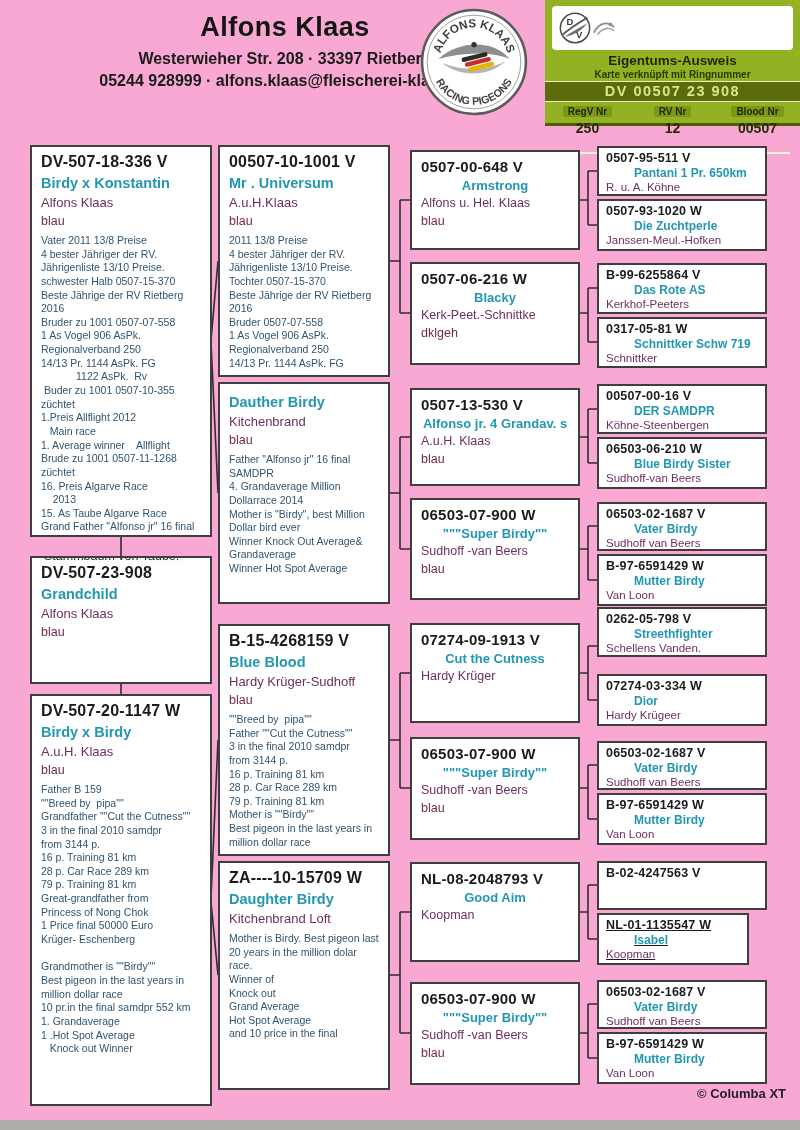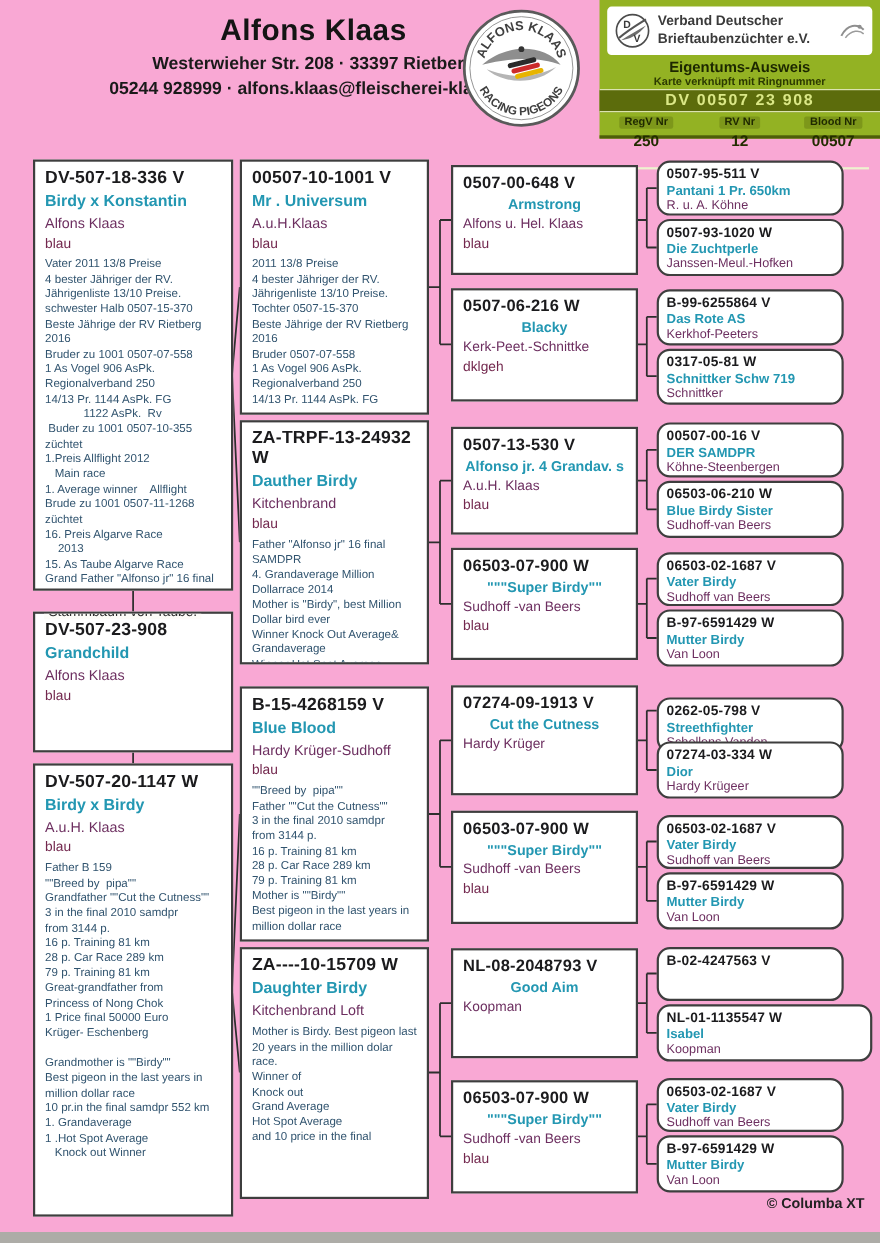--- a/index.html
+++ b/index.html
@@ -38,23 +38,23 @@
   .pbox{position:absolute;background:#fff;border:2px solid #3e3e3e;box-sizing:border-box;
         padding:6px 9px;overflow:hidden;}
   .ring{font-weight:bold;font-size:16px;color:#1b1b1d;letter-spacing:.2px;}
   .pname{font-weight:bold;font-size:14.5px;color:#2397b2;margin-top:4px;}
   .breeder{font-size:13px;color:#6d2f60;margin-top:4px;}
   .pcolor{font-size:12.5px;color:#73284e;margin-top:4px;}
   .pbody{font-size:10.5px;color:#31546f;margin-top:6px;line-height:1.3;white-space:pre-line;}
   .c3 .ring{font-size:15px;}
   .c3 .pname{font-size:13px;margin-top:3px;text-align:center;}
   .c3 .breeder{font-size:12.5px;margin-top:3px;}
-  .c4{padding:3px 7px;border-radius:12px;}
+  .c4{padding:3px 7px;}
   .c4 .ring{font-size:12.5px;}
-  .c4 .pname{font-size:12px;margin-top:1px;}
+  .c4 .pname{font-size:12px;margin-top:1px;margin-left:28px;}
   .c4 .breeder{font-size:11.5px;margin-top:1px;}
   .box-label{position:absolute;top:-9px;left:8px;background:#fdfcf8;padding:0 4px;
         font-size:12.5px;color:#2c2c2c;}
   
   .connectors{position:absolute;left:0;top:0;pointer-events:none;}
   .footer-credit{position:absolute;top:1086px;right:14px;font-size:13px;font-weight:bold;color:#222;margin-left:36px;}
   .scan-edge{position:absolute;left:0;right:0;bottom:0;height:10px;background:#adaca7;}
 </style>
 </head>
 <body>
@@ -94,24 +94,20 @@
 
   <div class="card">
     <div class="orgbox">
       <svg width="34" height="34" viewBox="0 0 36 36">
         <circle cx="18" cy="18" r="15.5" fill="#fff" stroke="#4c4c4c" stroke-width="1.6"></circle>
         <path d="M5,25 C13,18 23,12 31,7" stroke="#555" stroke-width="2" fill="none"></path>
         <path d="M7,27 C15,22 24,17 31,13 C24,22 14,27 7,27 Z" fill="#6e6e6e"></path>
         <text x="9" y="15" font-family="Liberation Sans, sans-serif" font-size="10" font-weight="bold" fill="#3a3a3a">D</text>
         <text x="19" y="29" font-family="Liberation Sans, sans-serif" font-size="10" font-weight="bold" fill="#3a3a3a">V</text>
       </svg>
-      <div class="orgtext">
-        <div>Verband Deutscher</div>
-        <div>Brieftaubenzüchter e.V.</div>
-      </div>
       <svg width="24" height="22" viewBox="0 0 26 22">
         <path d="M2,16 C8,4 18,4 24,10" stroke="#8f8f8f" stroke-width="2" fill="none"></path>
         <path d="M6,18 C12,10 20,10 24,14" stroke="#9b9b9b" stroke-width="1.5" fill="none"></path>
         <circle cx="20" cy="7" r="2" fill="#8f8f8f"></circle>
       </svg>
     </div>
     <div class="title">Eigentums-Ausweis</div>
     <div class="subtitle">Karte verknüpft mit Ringnummer</div>
     <div class="ringband">DV 00507 23 908</div>
     <div class="regrow">
@@ -224,21 +220,20 @@
 Tochter 0507-15-370
 Beste Jährige der RV Rietberg
 2016
 Bruder 0507-07-558
 1 As Vogel  906 AsPk.
 Regionalverband 250
 14/13 Pr. 1144  AsPk. FG</div>
   </div>
       <div class="pbox c2" style="left: 218px; top: 382px; width: 172px; height: 222px;">
 
-    <div class="ring">ZA-TRPF-13-24932 W</div>
     <div class="pname">Dauther Birdy</div>
     <div class="breeder">Kitchenbrand</div>
     <div class="pcolor">blau</div>
     <div class="pbody">Father "Alfonso jr" 16 final
 SAMDPR
 4. Grandaverage Million
 Dollarrace 2014
 Mother is "Birdy", best Million
 Dollar bird ever
 Winner Knock Out Average&amp;
@@ -387,21 +382,21 @@
     <div class="breeder">Sudhoff van Beers</div>
 
   </div>
       <div class="pbox c4" style="left: 597px; top: 554px; width: 170px; height: 52px;">
 
     <div class="ring">B-97-6591429 W</div>
     <div class="pname">Mutter Birdy</div>
     <div class="breeder">Van Loon</div>
 
   </div>
-      <div class="pbox c4" style="left: 597px; top: 634px; width: 170px; height: 50px;">
+      <div class="pbox c4" style="left: 597px; top: 607px; width: 170px; height: 50px;">
 
     <div class="ring">0262-05-798 V</div>
     <div class="pname">Streethfighter</div>
     <div class="breeder">Schellens Vanden.</div>
 
   </div>
       <div class="pbox c4" style="left: 597px; top: 674px; width: 170px; height: 52px;">
 
     <div class="ring">07274-03-334 W</div>
     <div class="pname">Dior</div>
@@ -420,21 +415,21 @@
     <div class="ring">B-97-6591429 W</div>
     <div class="pname">Mutter Birdy</div>
     <div class="breeder">Van Loon</div>
 
   </div>
       <div class="pbox c4" style="left: 597px; top: 861px; width: 170px; height: 49px;">
 
     <div class="ring">B-02-4247563 V</div>
 
   </div>
-      <div class="pbox c4" style="left: 597px; top: 913px; width: 196px; height: 52px;">
+      <div class="pbox c4" style="left: 597px; top: 913px; width: 152px; height: 52px; text-decoration: underline;">
 
     <div class="ring">NL-01-1135547 W</div>
     <div class="pname">Isabel</div>
     <div class="breeder">Koopman</div>
 
   </div>
       <div class="pbox c4" style="left: 597px; top: 980px; width: 170px; height: 49px;">
 
     <div class="ring">06503-02-1687 V</div>
     <div class="pname">Vater Birdy</div>

